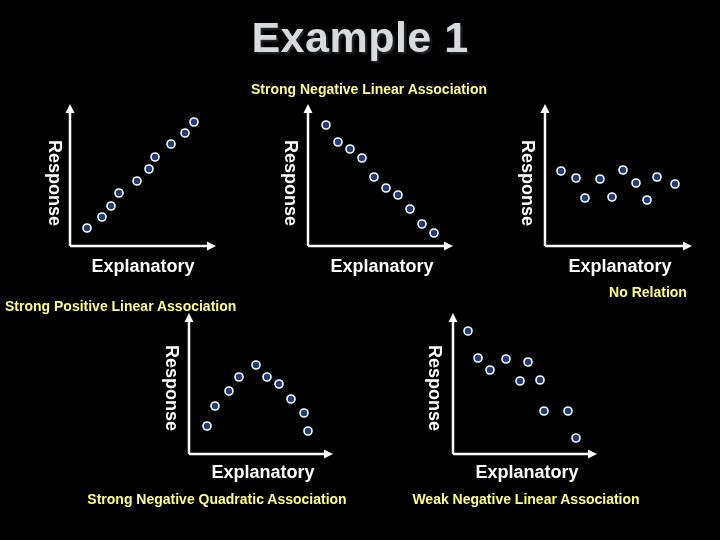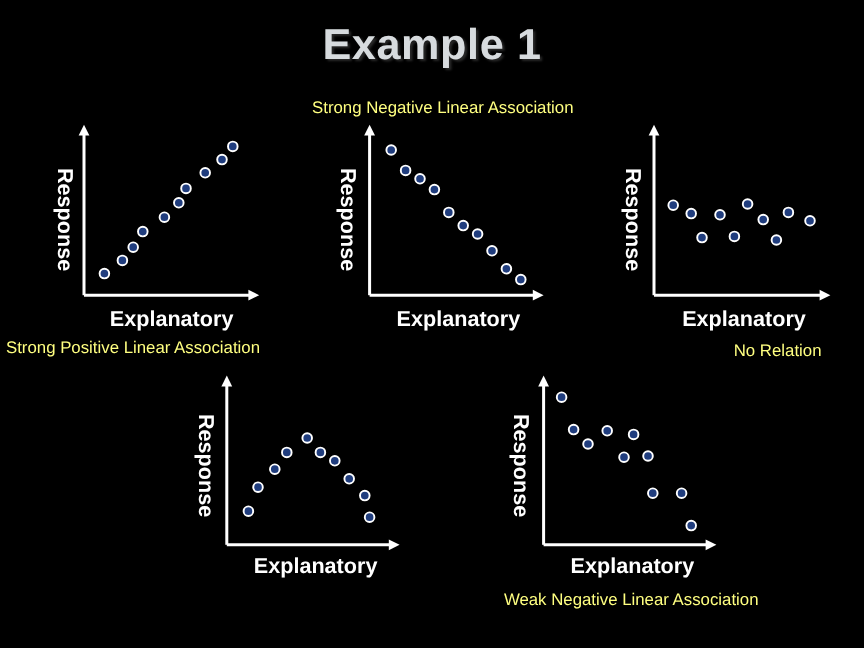--- a/index.html
+++ b/index.html
@@ -4,48 +4,48 @@
 <style>
   html,body{margin:0;padding:0;background:#000;}
   .slide{
     position:relative;width:720px;height:540px;overflow:hidden;
     background:var(--bg,#000);
     font-family:"Liberation Sans",sans-serif;
   }
   .canvas{position:absolute;left:0;top:0;}
   .title{
     position:absolute;left:360px;top:37px;transform:translate(-50%,-50%);
-    font-size:36px;font-weight:bold;color:var(--title,#D7DBDE);
+    font-size:43px;font-weight:bold;color:var(--title,#D7DBDE);
     white-space:nowrap;letter-spacing:0.5px;
     text-shadow:2px 2px 2px rgba(90,90,90,0.45);
   }
   .ylabel{
     position:absolute;transform:translate(-50%,-50%) rotate(90deg);
     font-size:18px;font-weight:bold;color:var(--axis,#FFF);white-space:nowrap;
   }
   .xlabel{
     position:absolute;transform:translate(-50%,-50%);
     font-size:18px;font-weight:bold;color:var(--axis,#FFF);white-space:nowrap;
   }
   .caption{
-    position:absolute;font-size:14px;font-weight:normal;
+    position:absolute;font-size:14px;font-weight:bold;
     color:var(--cap,#FFFF80);white-space:nowrap;
   }
   .yl-0{left:54px;top:183px}
   .yl-1{left:290px;top:183px}
   .yl-2{left:527px;top:183px}
   .yl-3{left:171px;top:388px}
   .yl-4{left:434px;top:388px}
   .xl-0{left:143px;top:266px}
   .xl-1{left:382px;top:266px}
   .xl-2{left:620px;top:266px}
   .xl-3{left:263px;top:472px}
   .xl-4{left:527px;top:472px}
   .cap-top{left:369px;top:89px;transform:translate(-50%,-50%)}
-  .cap-pos{left:5px;top:289px;transform:translateY(-50%)}
+  .cap-pos{left:5px;top:306px;transform:translateY(-50%)}
   .cap-norel{left:648px;top:292px;transform:translate(-50%,-50%)}
   .cap-quad{left:217px;top:499px;transform:translate(-50%,-50%)}
   .cap-weak{left:526px;top:499px;transform:translate(-50%,-50%)}
 </style>
 </head>
 <body>
 
 <div class="slide" style="--bg: #000000; --title: #D7DBDE; --axis: #FFFFFF; --cap: #FFFF80;">
 
   <div class="title">Example 1</div>
@@ -141,15 +141,16 @@
 
   <div class="xlabel xl-0">Explanatory</div>
   <div class="xlabel xl-1">Explanatory</div>
   <div class="xlabel xl-2">Explanatory</div>
   <div class="xlabel xl-3">Explanatory</div>
   <div class="xlabel xl-4">Explanatory</div>
 
   <div class="caption cap-top">Strong Negative Linear Association</div>
   <div class="caption cap-pos">Strong Positive Linear Association</div>
   <div class="caption cap-norel">No Relation</div>
+  <div class="caption cap-quad">Strong Negative Quadratic Association</div>
   <div class="caption cap-weak">Weak Negative Linear Association</div>
 
 </div>
 
 </body></html>

